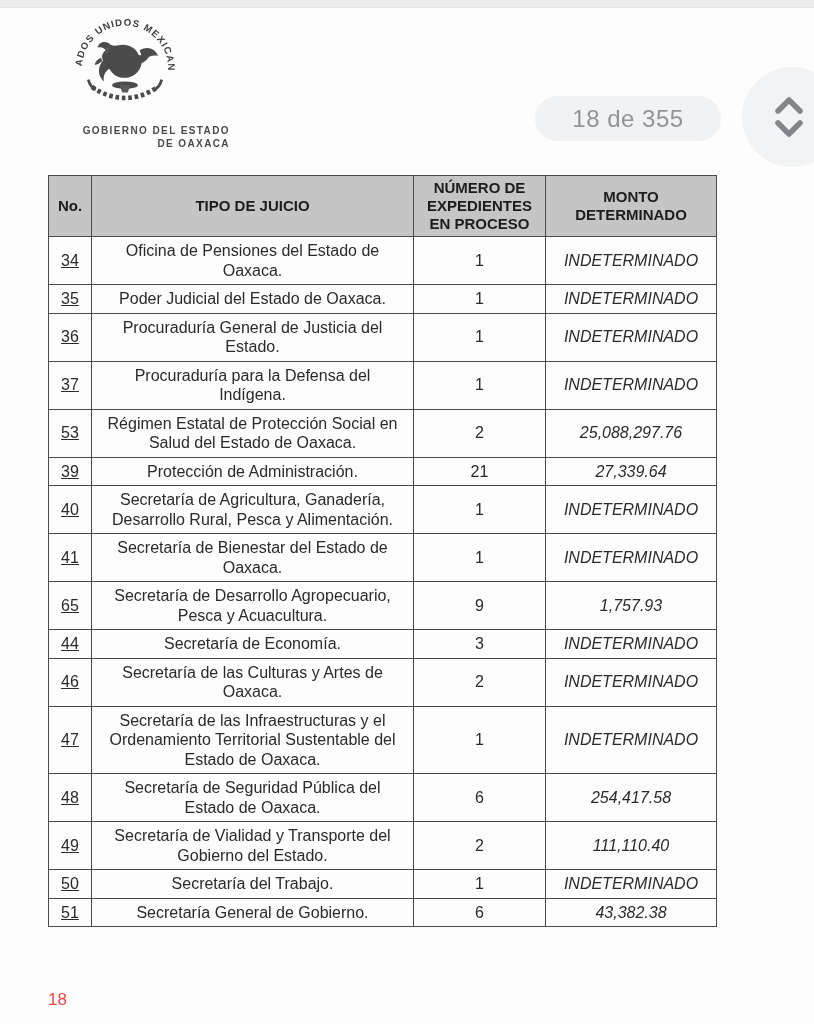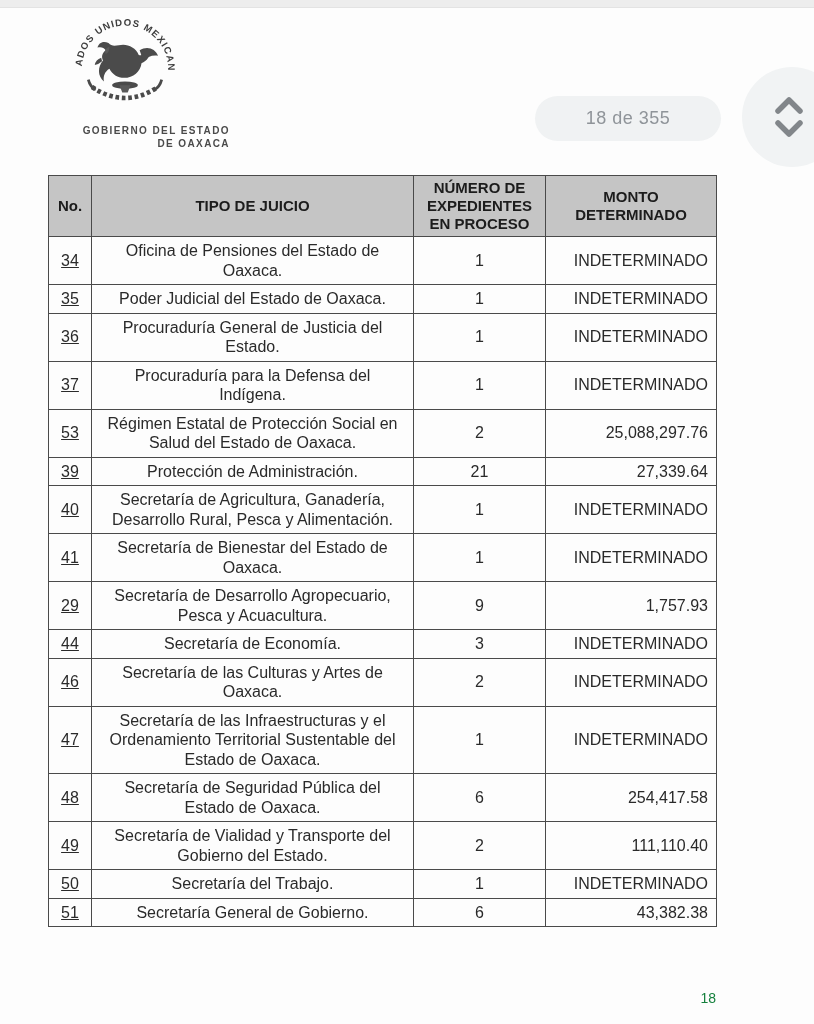--- a/index.html
+++ b/index.html
@@ -44,21 +44,21 @@
   
   .page-pill {
     position: absolute;
     left: 535px; top: 96px;
     width: 186px; height: 45px;
     border-radius: 23px;
     background: #f0f2f3;
     display: flex;
     align-items: center;
     justify-content: center;
-    font-size: 18px;
+    font-size: 24px;
     color: #8f9499;
     letter-spacing: 0.5px;
   }
   .scroll-circle {
     position: absolute;
     right: -28px; top: 67px;
     width: 100px; height: 100px;
     border-radius: 50%;
     background: #f1f3f4;
     display: flex;
@@ -95,28 +95,28 @@
     font-size: 16px;
     color: #2a2a2a;
     line-height: 19.5px;
     padding: 4px 8px;
     vertical-align: middle;
     background: #fdfdfd;
   }
   td.col-no  { text-align: center; text-decoration: underline; }
   td.col-tipo { text-align: center; padding-left: 11px; padding-right: 16px; }
   td.col-exp { text-align: center; }
-  td.col-monto { text-align: right; padding-right: 7px; }
+  td.col-monto { text-align: center; padding-right: 7px; font-style: italic; }
   .footer-page {
     position: absolute;
     left: 48px; top: 990px;
     width: 668px;
-    text-align: right;
-    font-size: 14px;
-    color: #15803d;
+    text-align: left;
+    font-size: 17px;
+    color: #ef4444;
   }
 </style>
 </head>
 <body>
 
 <div class="screen">
 
   <div class="top-strip"></div>
 
   <div class="seal">
@@ -220,21 +220,21 @@
           <td class="col-exp">1</td>
           <td class="col-monto">INDETERMINADO</td>
         </tr>
         <tr>
           <td class="col-no">41</td>
           <td class="col-tipo">Secretaría de Bienestar del Estado de Oaxaca.</td>
           <td class="col-exp">1</td>
           <td class="col-monto">INDETERMINADO</td>
         </tr>
         <tr>
-          <td class="col-no">29</td>
+          <td class="col-no">65</td>
           <td class="col-tipo">Secretaría de Desarrollo Agropecuario, Pesca y Acuacultura.</td>
           <td class="col-exp">9</td>
           <td class="col-monto">1,757.93</td>
         </tr>
         <tr>
           <td class="col-no">44</td>
           <td class="col-tipo">Secretaría de Economía.</td>
           <td class="col-exp">3</td>
           <td class="col-monto">INDETERMINADO</td>
         </tr>

